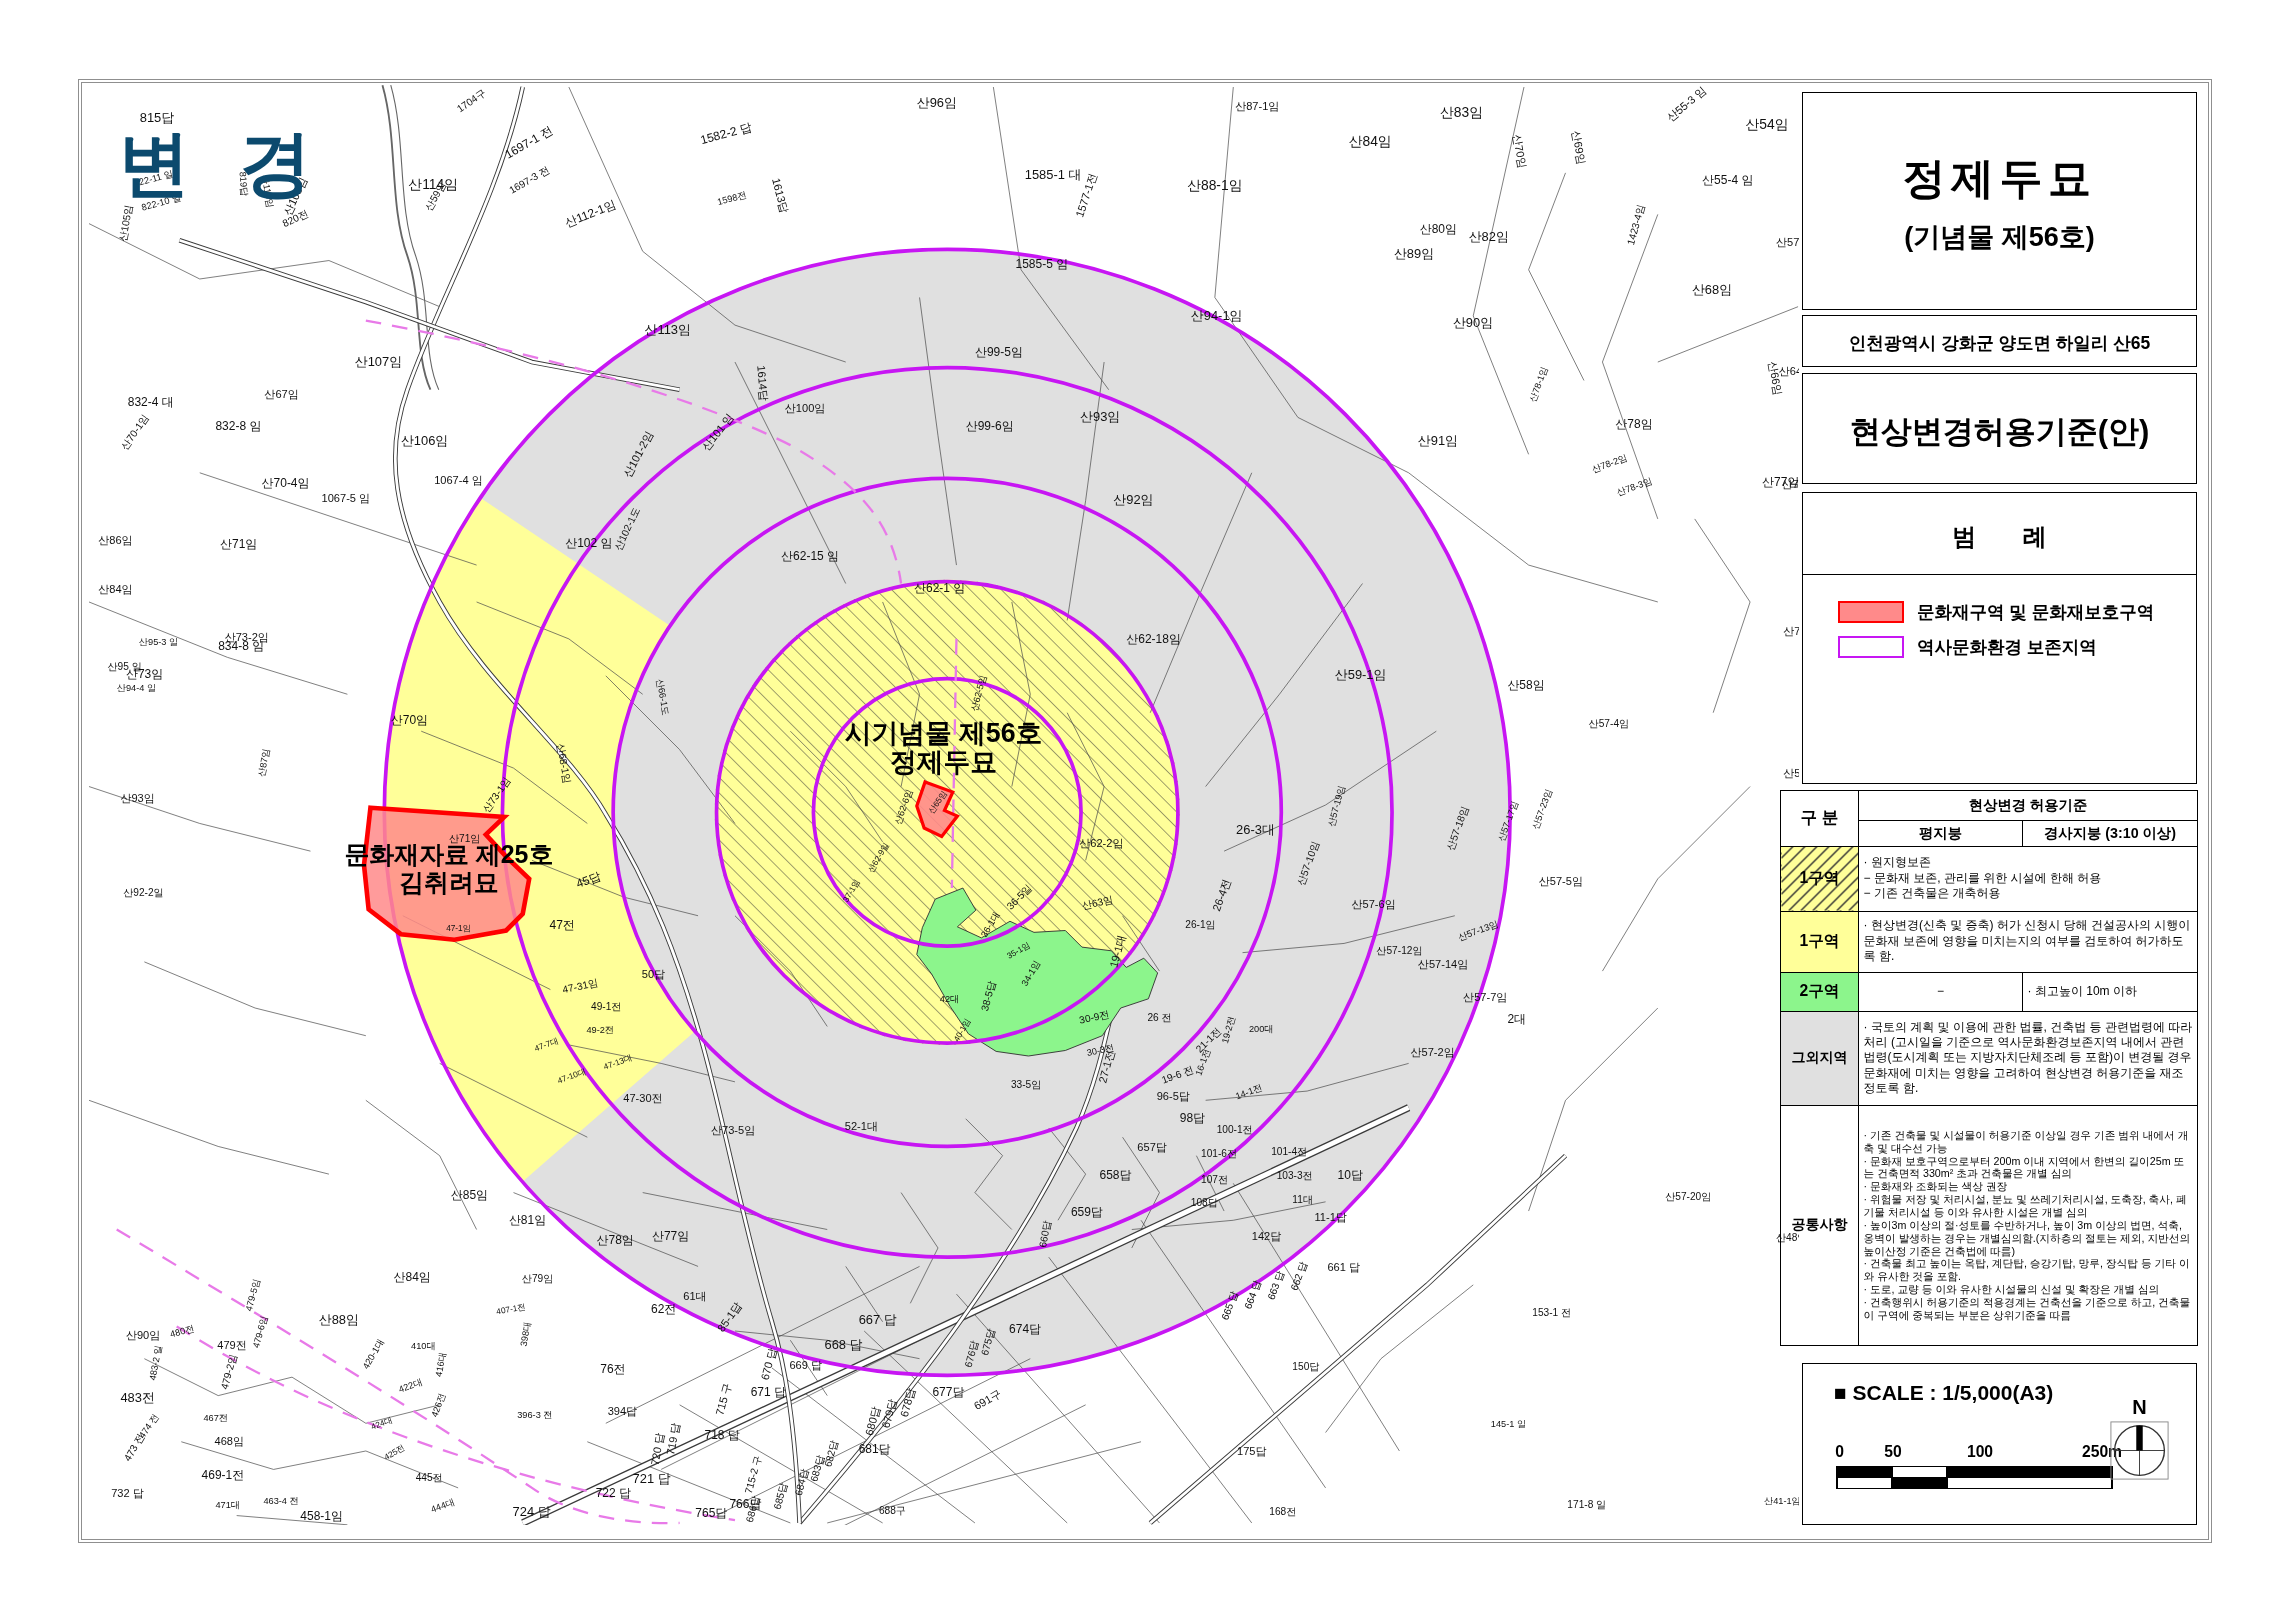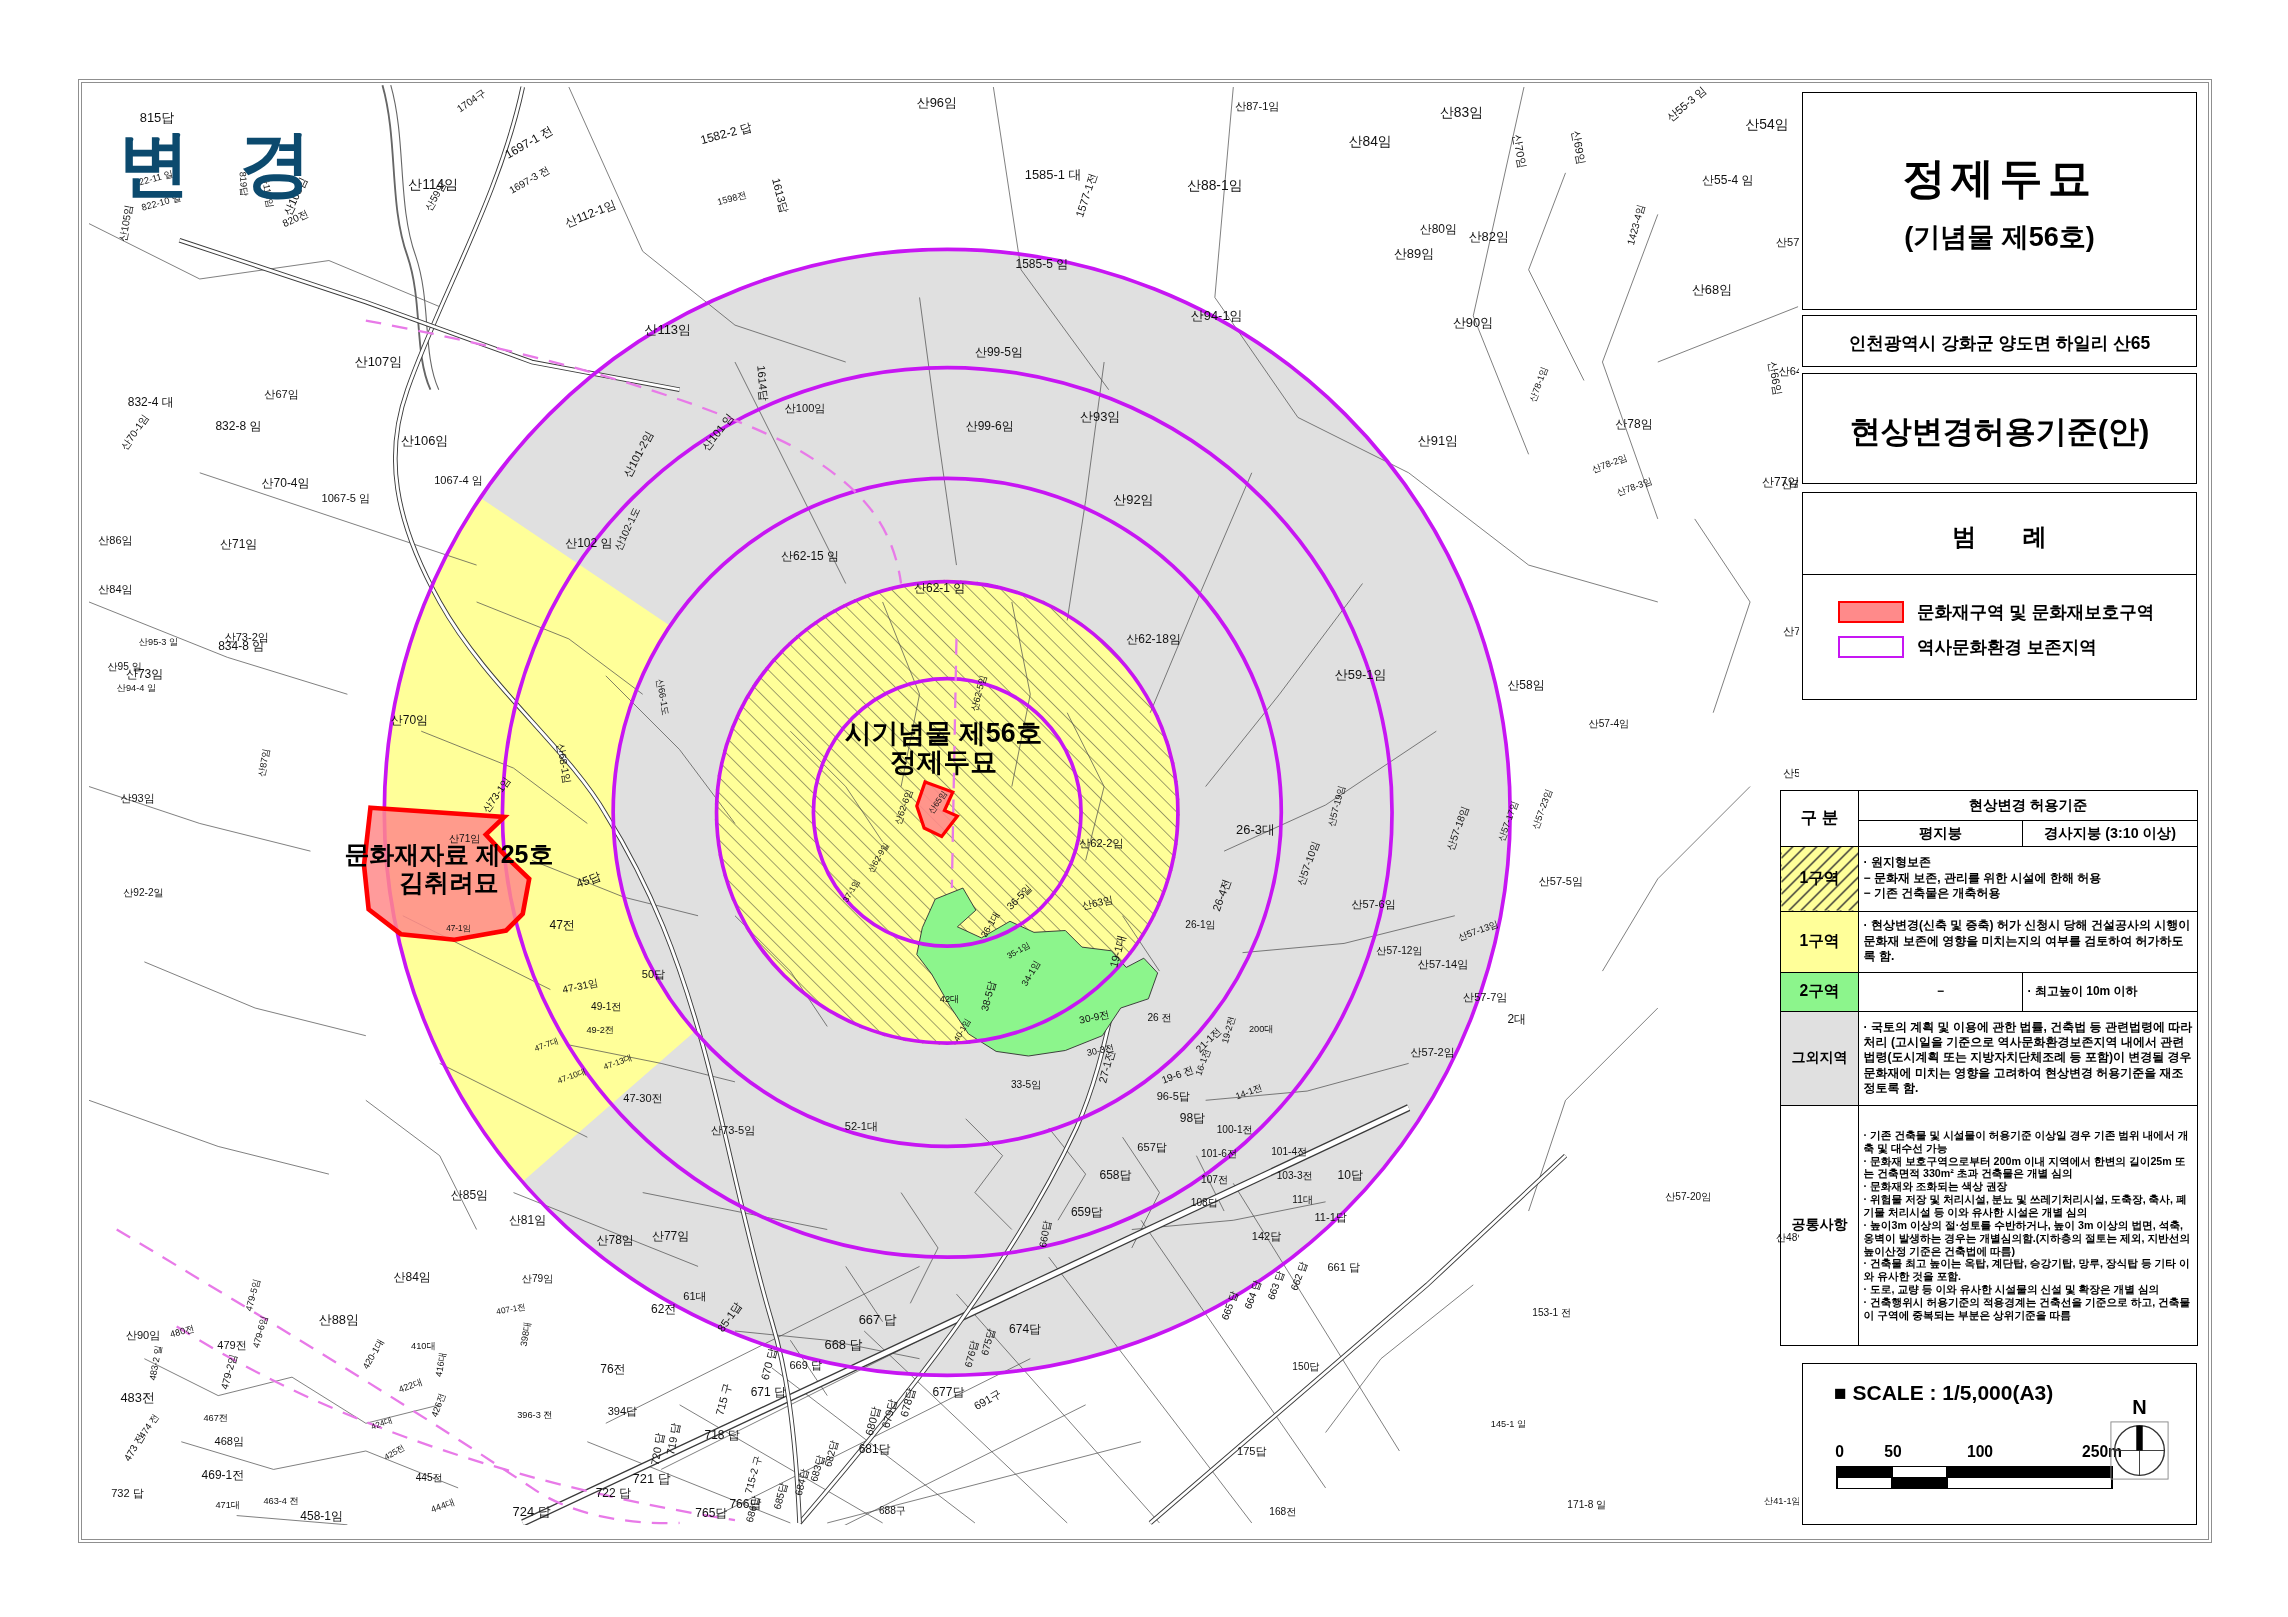--- a/index.html
+++ b/index.html
@@ -21,36 +21,36 @@
   
   #panel{position:absolute;left:1802px;top:85px;width:395px;height:1442px;}
   .pbox{position:absolute;left:0;width:395px;border:1.8px solid #000;box-sizing:border-box;background:#fff;text-align:center;}
   #title-box{top:6.5px;height:218px;}
   #title-main{margin-top:57px;font-size:43px;font-weight:bold;letter-spacing:5.5px;}
   #title-sub{margin-top:11px;font-size:27px;font-weight:bold;}
   #addr-box{top:230px;height:52px;}
   #addr-text{display:block;margin-top:14.8px;font-size:17.5px;font-weight:bold;}
   #crit-box{top:288px;height:111px;}
   #crit-text{display:block;margin-top:37px;font-size:31px;font-weight:bold;}
-  #legend-box{top:407px;height:208px;}
+  #legend-box{top:407px;height:292px;}
   #legend-title{margin-top:28px;font-size:24px;font-weight:bold;letter-spacing:20px;text-indent:20px;}
   #legend-sep{position:absolute;left:0;top:81px;width:100%;height:0;border-top:1.8px solid #000;}
   .legend-row{position:absolute;left:35px;height:24px;display:flex;align-items:center;}
   #legend-row-0{top:107px;}
   #legend-row-1{top:142px;}
   .sw{width:66px;height:22px;box-sizing:border-box;margin-right:13px;flex:0 0 66px;}
   .sw-red{background:var(--redfill,#ff8a8a);border:2.8px solid #ff0000;}
   .sw-purple{background:#fff;border:2.8px solid var(--ring,#cc00ff);}
   .legend-label{font-size:17.5px;font-weight:bold;white-space:nowrap;}
   
   #crit-table{position:absolute;left:-22px;top:705px;width:417px;height:556px;border-collapse:collapse;table-layout:fixed;}
   #crit-table td,#crit-table th{border:1.8px solid #000;padding:1.8px 4.6px;box-sizing:border-box;vertical-align:middle;}
   #crit-table .zone-cell{width:78px;text-align:center;font-weight:bold;font-size:15.7px;margin-top:16px;}
   #crit-table .hdr{text-align:center;font-weight:bold;font-size:14.3px;}
-  #crit-table .body-cell{font-size:12px;font-weight:bold;line-height:1.28;text-align:left;white-space:pre-line;margin-left:12px;}
+  #crit-table .body-cell{font-size:12px;font-weight:normal;line-height:1.28;text-align:left;white-space:pre-line;margin-left:12px;}
   #crit-table .body-small{font-size:10.7px;line-height:1.2;}
   .z-hatch{background-color:#ffff99;background-image:repeating-linear-gradient(135deg,rgba(0,0,0,0) 0 7.4px,#333 7.4px 8.5px);}
   .z-yellow{background:#ffff99;}
   .z-green{background:#8cf58c;}
   .z-gray{background:#e0e0e0;}
   
   #scale-box{top:1278px;height:162px;text-align:left;}
   #scale-label{position:absolute;left:31px;top:16.6px;font-size:21px;font-weight:bold;}
   #scale-ticks{position:absolute;left:33px;top:79px;width:277px;height:18.5px;font-size:15.7px;font-weight:bold;}
   #scale-ticks span{position:absolute;transform:translateX(-50%);}

